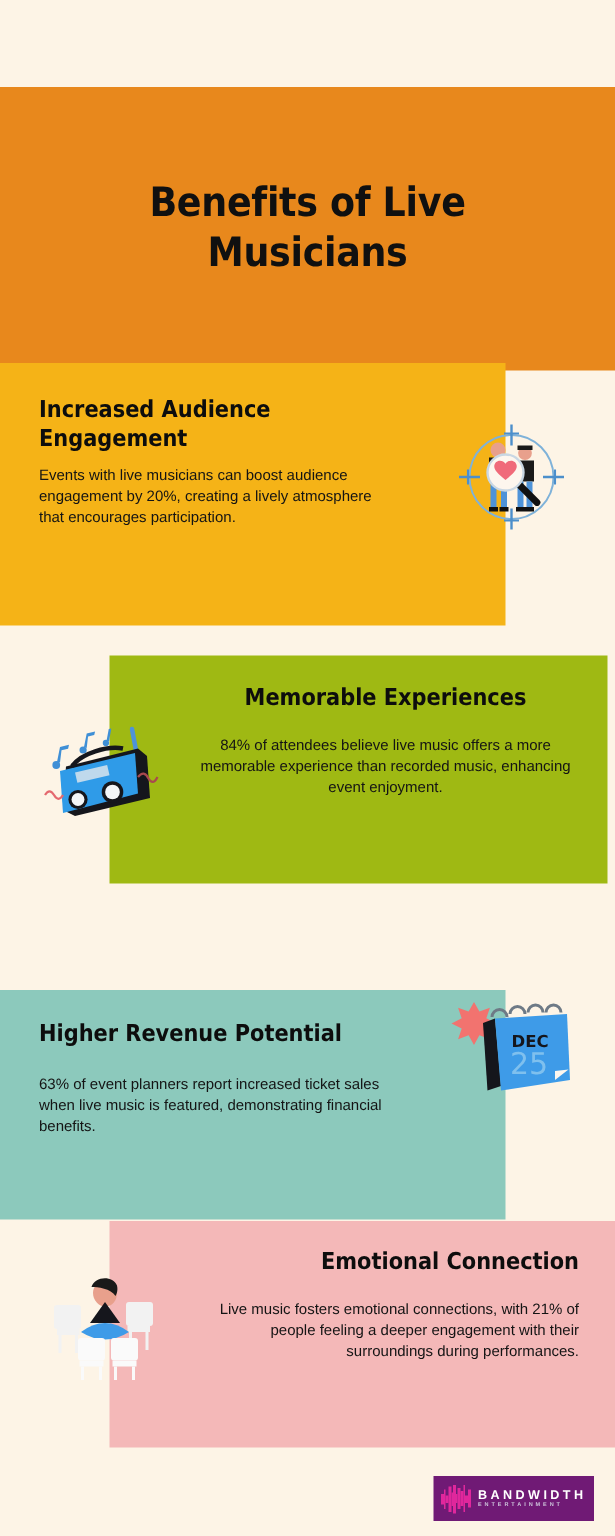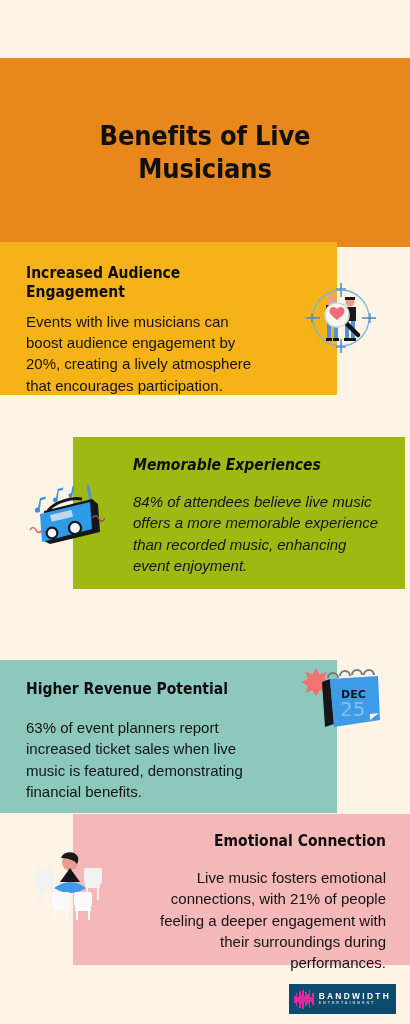--- a/index.html
+++ b/index.html
@@ -54,46 +54,46 @@
   .card-title {
     font-family: "DejaVu Sans Condensed", "Liberation Sans Narrow", "Liberation Sans", sans-serif;
     font-size: 15.5px;
     font-weight: bold;
     color: #0d0d0d;
     line-height: 1.22;
     margin: 0 0 9px 0;
   }
   .card-body {
     font-family: "Liberation Sans", sans-serif;
-    font-size: 15px;
+    font-size: 10px;
     line-height: 1.42;
     color: #141414;
     margin: 0;
   }
 
   
   #card-1 {
     left: 0;
     top: 242px;
     width: 337px;
-    height: 153px;
+    height: 175px;
     background: #F5B317;
   }
   #card-1 .card-inner { padding: 22px 70px 0 26px; text-align: left; }
   #card-1 .card-title { max-width: 200px; }
 
   
   #card-2 {
     left: 73px;
     top: 437px;
     width: 332px;
     height: 152px;
     background: #9FB913;
   }
-  #card-2 .card-inner { padding: 19px 24px 0 60px; text-align: left; font-style: italic; }
+  #card-2 .card-inner { padding: 19px 24px 0 60px; text-align: center; }
   #card-2 .card-body { margin-top: 16px; }
 
   
   #card-3 {
     left: 0;
     top: 624px;
     width: 337px;
     height: 153px;
     background: #8CC9BC;
     margin-top: 36px;
@@ -123,21 +123,21 @@
   #illus-calendar   { left: 300px; top: 662px; width: 84px; height: 70px; }
   #illus-audience   { left: 28px;  top: 848px; width: 82px; height: 72px; }
 
   
   .logo-badge {
     position: absolute;
     left: 289px;
     top: 984px;
     width: 107px;
     height: 30px;
-    background: #0c4a6e;
+    background: #701a75;
     display: flex;
     align-items: center;
     padding: 12px 5px;
     box-sizing: border-box;
   }
   .logo-wave {
     width: 30px;
     height: 20px;
     display: flex;
     align-items: center;

